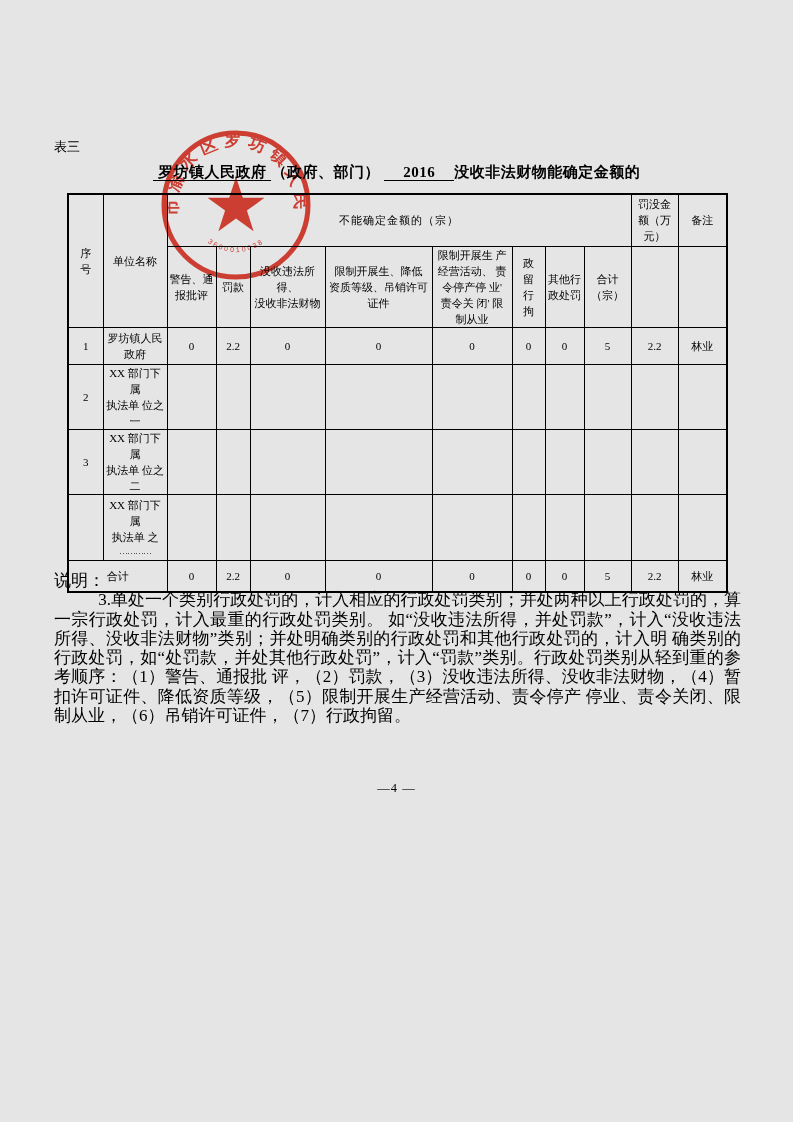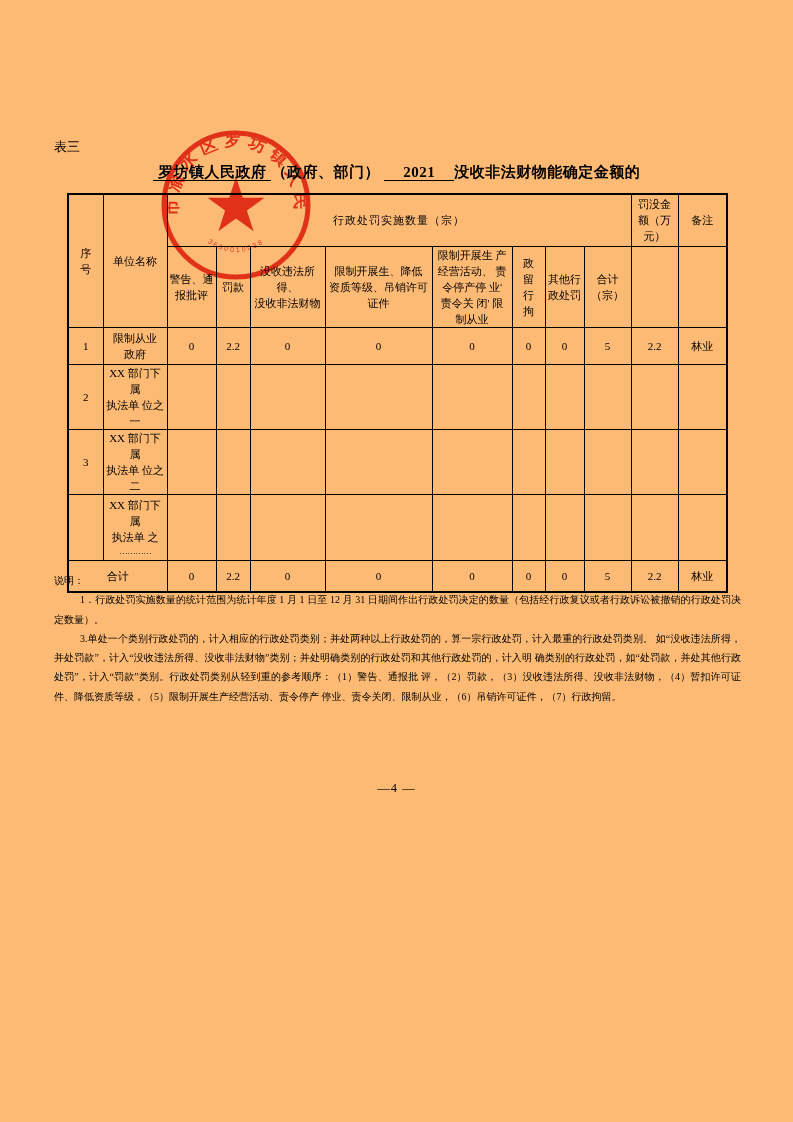--- a/index.html
+++ b/index.html
@@ -1,17 +1,17 @@
 <!DOCTYPE html>
 <html><head>
 <meta charset="utf-8">
 <style>
   html,body{margin:0;padding:0;background:#888;}
   .page{
-    position:relative;width:793px;height:1122px;background:#fdba74;
+    position:relative;width:793px;height:1122px;background:#e5e5e5;
     margin:0 auto;overflow:hidden;color:#000;
     font-family:"Liberation Serif","DejaVu Serif",serif;
   }
   
   .table-label{position:absolute;left:54px;top:138px;font-size:13px;}
   
   .doc-title{
     position:absolute;left:0;top:163px;width:100%;text-align:center;
     font-size:15px;font-weight:bold;letter-spacing:.5px;white-space:nowrap;
   }
@@ -41,35 +41,35 @@
   td.remark-head{text-align:right;padding-right:5px;font-size:11.5px;}
   td.seq-cell{font-size:12px;}
   td.unit-cell{font-size:10.5px;line-height:18px;}
   td.num{vertical-align:top;text-align:left;padding:0 0 0 2px;font-size:16px;line-height:18px;}
   td.remark-cell{vertical-align:top;text-align:left;padding:0 0 0 2px;font-size:15px;line-height:17px;}
   td.total-label{font-size:11.5px;}
   .dots{font-size:9px;letter-spacing:-1px;line-height:12px;}
   
   .notes{
     position:absolute;left:54px;top:571px;width:687px;
-    font-size:10px;line-height:19.3px;text-align:justify;
+    font-size:17px;line-height:19.3px;text-align:justify;
   }
   .notes p{margin:0;text-indent:2.6em;}
   .notes .heading{text-indent:0;}
   
   .pageno{position:absolute;left:0;top:781px;width:100%;text-align:center;font-size:12.5px;letter-spacing:1px;}
 </style>
 </head>
 <body>
 
 <div class="page">
 
   <div class="table-label">表三</div>
 
-  <div class="doc-title"><span class="blank-underline">罗坊镇人民政府</span><span>（政府、部门）</span>&nbsp;<span class="year-underline">2021</span><span>没收非法财物能确定金额的</span></div>
+  <div class="doc-title"><span class="blank-underline">罗坊镇人民政府</span><span>（政府、部门）</span>&nbsp;<span class="year-underline">2016</span><span>没收非法财物能确定金额的</span></div>
 
   <svg class="seal" width="160" height="160" viewBox="0 0 160 160">
     <defs>
       <path id="sealArcTop" d="M 23.6 97.2 A 59 59 0 1 1 136.4 97.2" fill="none"></path>
       <path id="sealArcBottom" d="M 41.5 107 A 47 47 0 0 0 118.5 107" fill="none"></path>
     </defs>
     <circle cx="80" cy="80" r="72" fill="none" stroke="#e23a2c" stroke-width="5"></circle>
     <polygon fill="#e23a2c" points="80,52 86.8,72.7 108.5,72.7 90.9,85.6 97.6,106.3 80,93.5 62.4,106.3 69.1,85.6 51.5,72.7 73.2,72.7"></polygon>
     <text fill="#e23a2c" font-size="17" font-weight="bold" letter-spacing="6" style="font-family:'Liberation Serif','DejaVu Serif',serif;">
       <textPath href="#sealArcTop" startOffset="50%" text-anchor="middle">新余市渝水区罗坊镇人民政府</textPath>
@@ -93,21 +93,21 @@
       <col style="width:47px">
         <col style="width:47px">
         <col style="width:49px">
     </colgroup>
 
     <tbody>
         <tr class="hA">
       <td class="seq-head pre" rowspan="2">序
 号</td>
       <td class="unit-head" rowspan="2">单位名称</td>
-      <td class="group-head" colspan="8">行政处罚实施数量（宗）</td>
+      <td class="group-head" colspan="8">不能确定金额的（宗）</td>
       <td class="amount-head pre">罚没金
 额（万
 元）</td>
       <td class="remark-head">备注</td>
     </tr>
 
     <tr class="hB">
       <td class="sub pre">警告、通
 报批评</td>
       <td class="sub">罚款</td>
@@ -128,21 +128,21 @@
       <td class="sub pre">其他行
 政处罚</td>
       <td class="sub pre">合计
 （宗）</td>
       <td></td>
       <td></td>
     </tr>
 
     <tr class="h1">
       <td class="seq-cell">1</td>
-      <td class="unit-cell pre">限制从业
+      <td class="unit-cell pre">罗坊镇人民
 政府</td>
       <td class="num">0</td>
       <td class="num">2.2</td>
       <td class="num">0</td>
       <td class="num">0</td>
       <td class="num">0</td>
       <td class="num">0</td>
       <td class="num">0</td>
       <td class="num">5</td>
       <td class="num">2.2</td>
@@ -213,19 +213,18 @@
       <td class="num">0</td>
       <td class="num">5</td>
       <td class="num">2.2</td>
       <td class="remark-cell">林业</td>
     </tr>
   </tbody>
     </table>
 
   <div class="notes">
     <p class="heading">说明：</p>
-    <p class="note">1．行政处罚实施数量的统计范围为统计年度 1 月 1 日至 12 月 31 日期间作出行政处罚决定的数量（包括经行政复议或者行政诉讼被撤销的行政处罚决定数量）。</p>
     <p class="note">3.单处一个类别行政处罚的，计入相应的行政处罚类别；并处两种以上行政处罚的，算一宗行政处罚，计入最重的行政处罚类别。 如“没收违法所得，并处罚款”，计入“没收违法所得、没收非法财物”类别；并处明确类别的行政处罚和其他行政处罚的，计入明 确类别的行政处罚，如“处罚款，并处其他行政处罚”，计入“罚款”类别。行政处罚类别从轻到重的参考顺序：（1）警告、通报批 评，（2）罚款，（3）没收违法所得、没收非法财物，（4）暂扣许可证件、降低资质等级，（5）限制开展生产经营活动、责令停产 停业、责令关闭、限制从业，（6）吊销许可证件，（7）行政拘留。</p>
   </div>
 
   <div class="pageno">—4 —</div>
 
 </div>
 
 </body></html>

